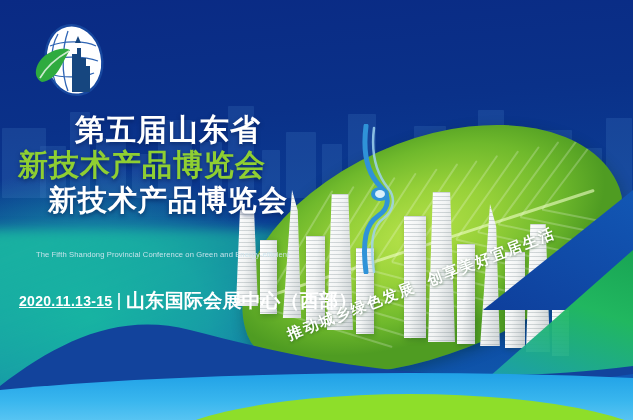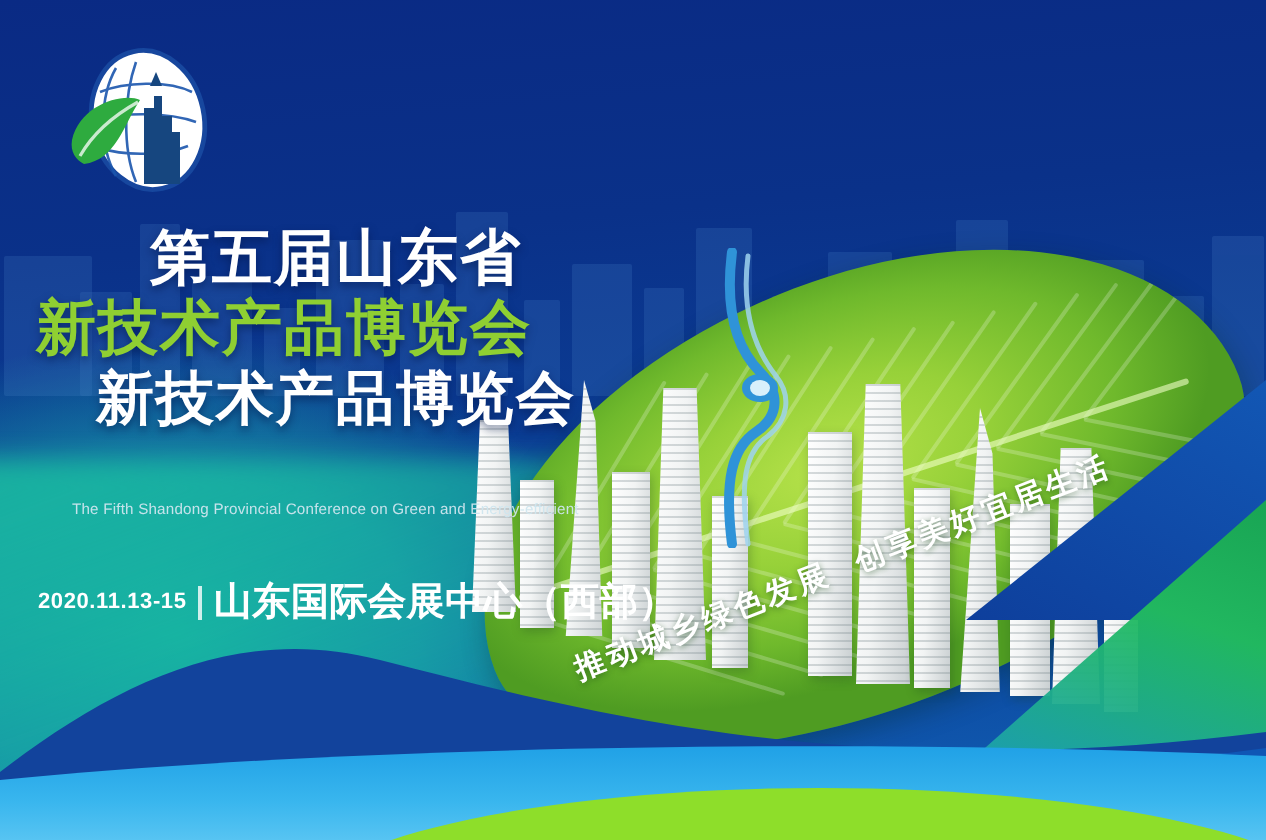--- a/index.html
+++ b/index.html
@@ -76,21 +76,21 @@
     text-shadow:0 2px 4px rgba(0,20,70,.55);white-space:nowrap;}
   .t1,.t3{color:#ffffff;text-align:center;}
   .t2{color:#8fcf32;}
   .t3{font-size:29px;}
 
   .eng{position:absolute;left:4px;top:249px;width:290px;color:#cfe6ef;
     font-size:7.6px;line-height:1.65;letter-spacing:.1px;opacity:.95;margin-left:32px;}
 
   .datebar{position:absolute;left:19px;top:288px;display:flex;align-items:center;gap:6px;
     color:#ffffff;font-weight:bold;white-space:nowrap;}
-  .date{font-size:11px;letter-spacing:.3px;}
+  .date{font-size:14px;letter-spacing:.3px;text-decoration:underline;}
   .sep{display:inline-block;width:1.6px;height:17px;background:rgba(255,255,255,.8);}
   .venue{font-size:19px;letter-spacing:.3px;}
 
   .slogan{position:absolute;color:#ffffff;font-weight:bold;font-size:15px;
     letter-spacing:2px;white-space:nowrap;text-shadow:0 1px 3px rgba(20,70,20,.55);}
   .slogan1{left:288px;top:326px;transform:rotate(-21deg);transform-origin:left center;}
   .slogan2{left:428px;top:272px;transform:rotate(-21deg);transform-origin:left center;}
 </style>
 </head>
 <body>

